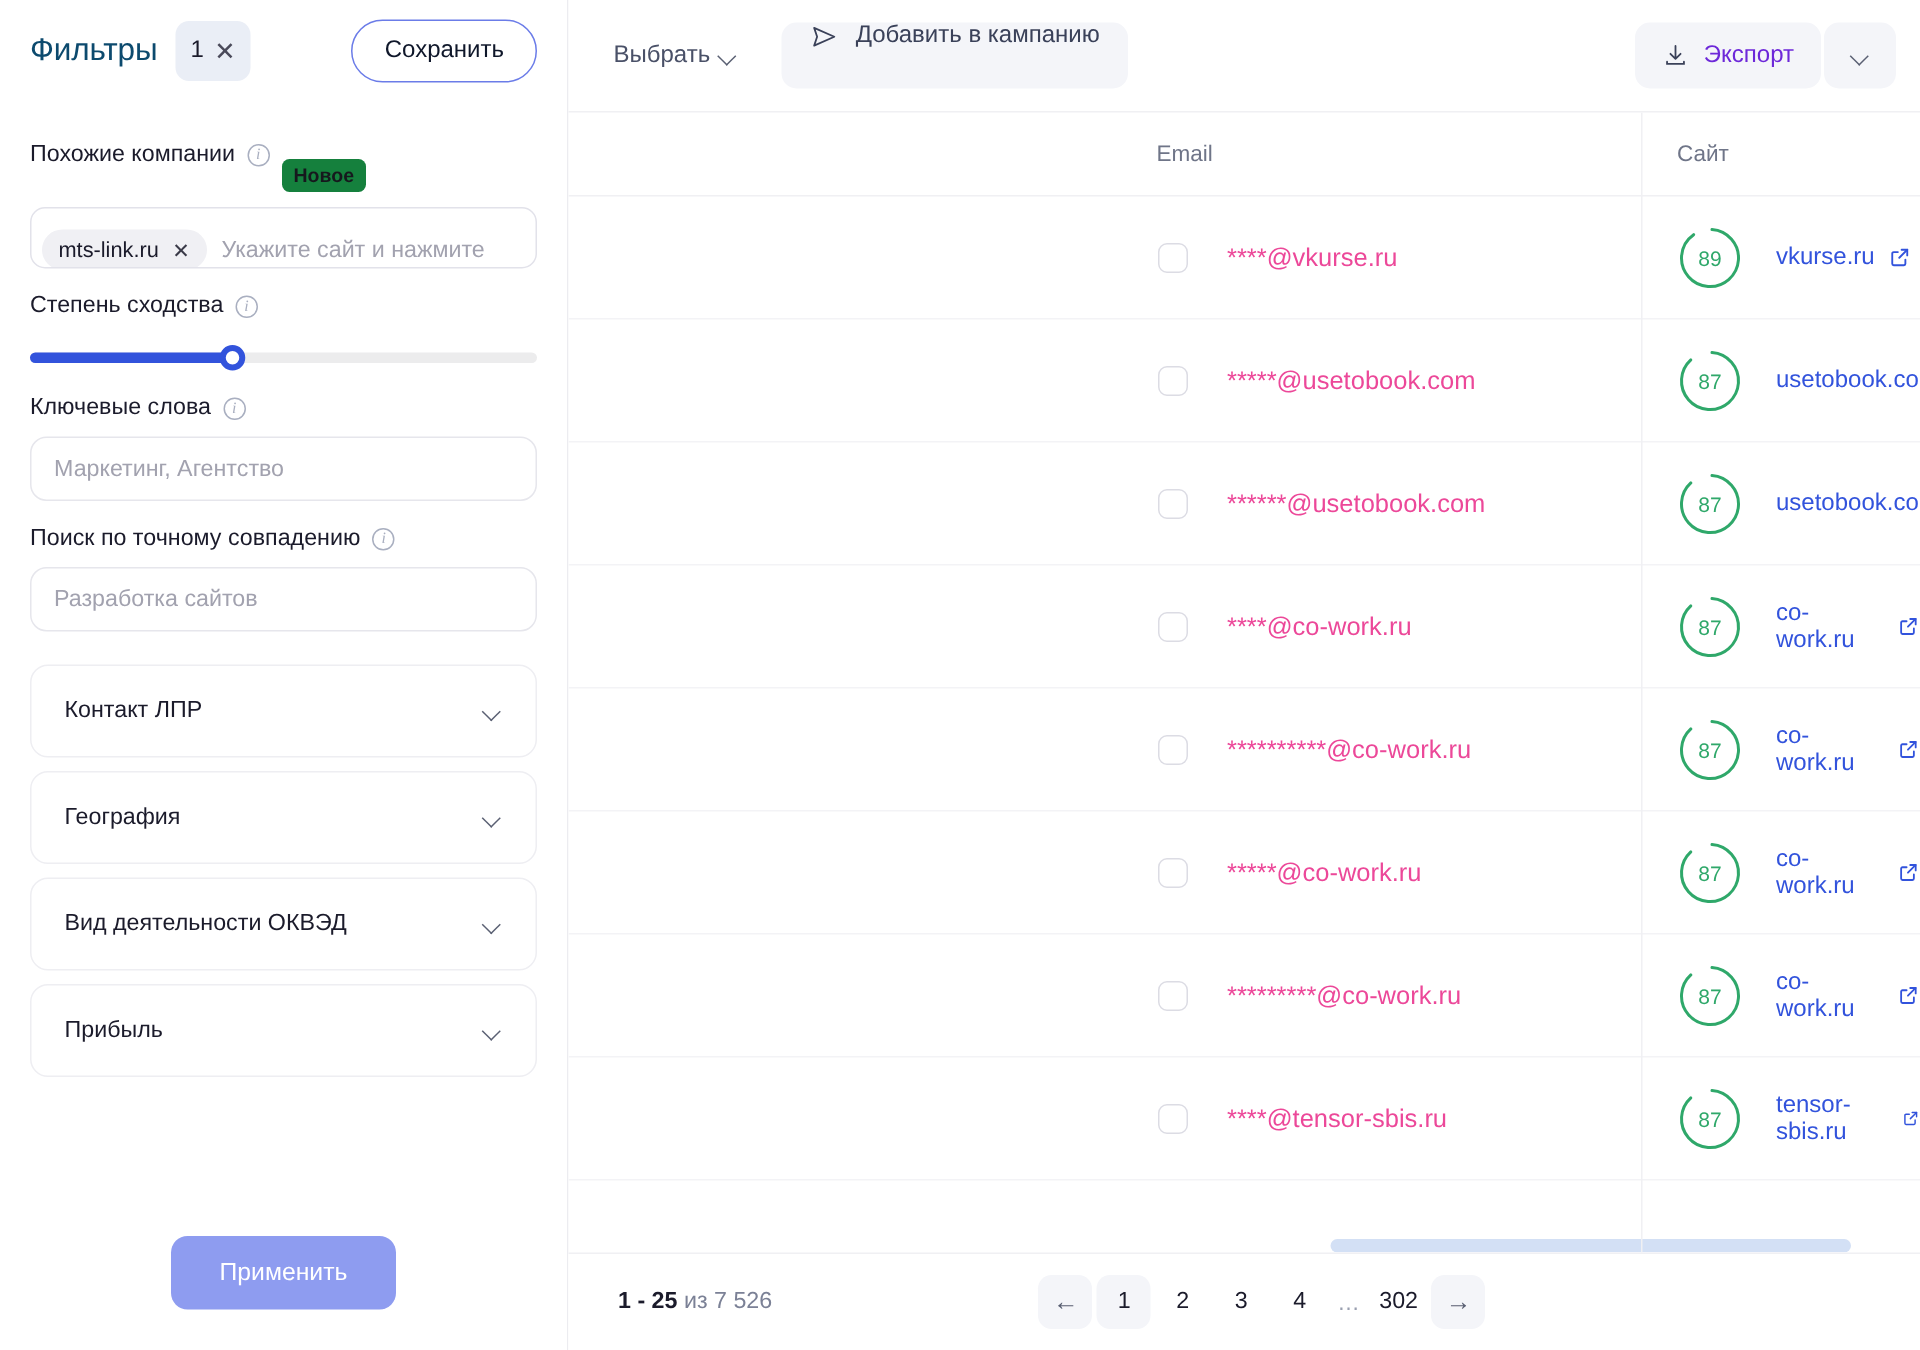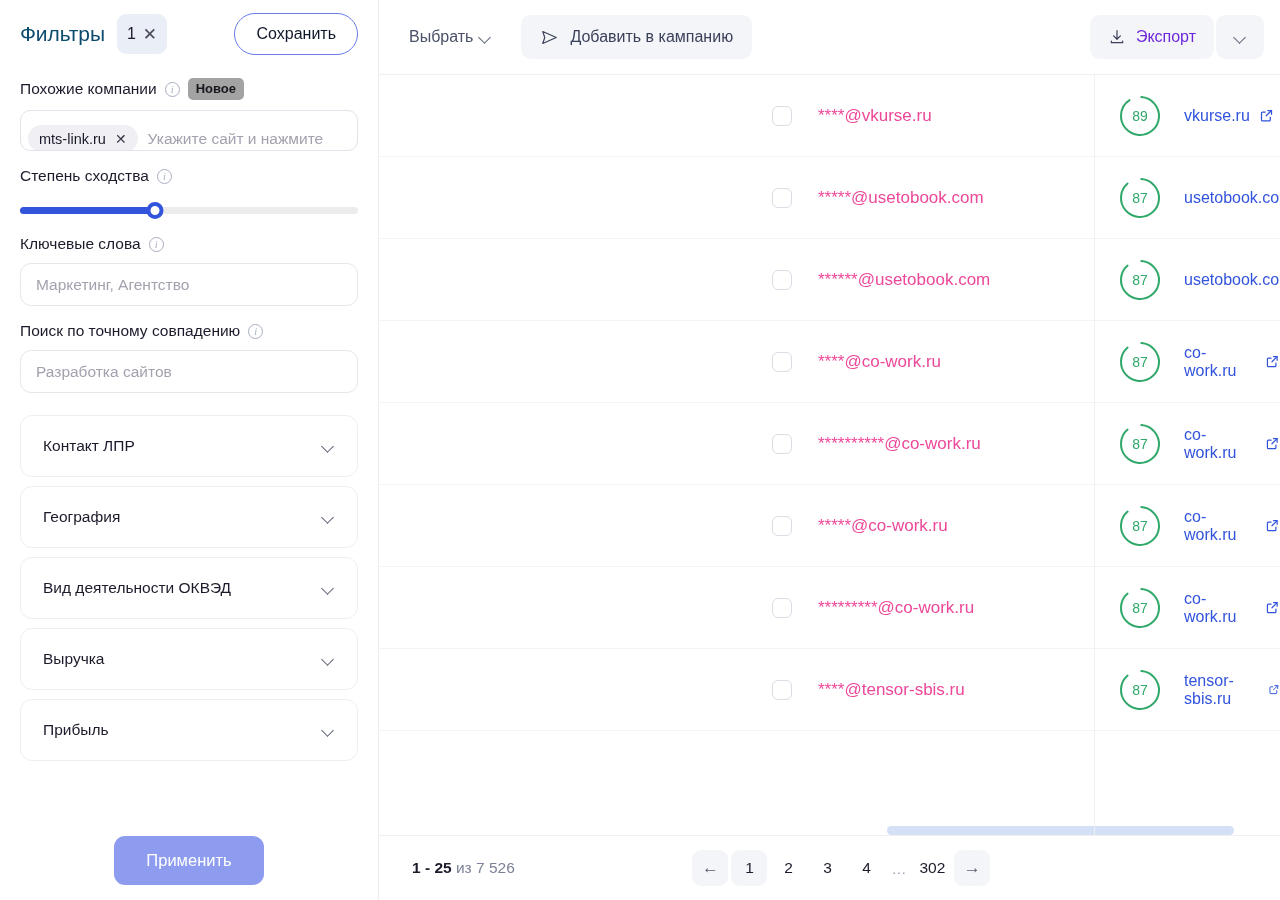--- a/index.html
+++ b/index.html
@@ -44,22 +44,22 @@
     font-size: 15.5px; color: #1b1b2b; margin-bottom: 10px;
   }
   .info-i {
     width: 15px; height: 15px; border-radius: 50%;
     border: 1.2px solid #a9afc0; color: #a9afc0;
     font-size: 10.5px; line-height: 13px; text-align: center;
     font-style: italic; font-family: "Liberation Serif", serif;
     flex: 0 0 15px; cursor: pointer;
   }
   .badge-new {
-    background: #a3a3a3; color: #16181d; font-size: 13px; font-weight: bold;
-    padding: 3px 8px; border-radius: 5px; line-height: 1.25;
+    background: #15803d; color: #16181d; font-size: 13px; font-weight: bold;
+    padding: 3px 8px; border-radius: 5px; line-height: 1.25; margin-top: 28px;
   }
   .group { margin-top: 16px; }
 
   .tag-input {
     height: 41px; border: 1px solid #e2e2ea; border-radius: 10px;
     display: flex; align-items: center; padding: 16px 6px 0 7px;
     overflow: hidden; background: #fff; cursor: text;
   }
   .tag {
     display: flex; align-items: center; gap: 9px;
@@ -98,21 +98,21 @@
     width: 13px; height: 8px; position: relative; flex: 0 0 13px;
   }
   .chev::before {
     content: ""; position: absolute; left: 1px; top: 0;
     width: 8px; height: 8px;
     border-right: 1.7px solid #5a6073; border-bottom: 1.7px solid #5a6073;
     transform: rotate(45deg);
   }
 
   .apply-bar {
-    position: absolute; left: 0; right: 0; bottom: 4px; height: 72px;
+    position: absolute; left: 0; right: 0; bottom: 16px; height: 72px;
     background: #fff; display: flex; align-items: center; justify-content: center;
   }
   .apply-btn {
     width: 150px; height: 49px; border-radius: 11px; border: none;
     background: #8e9cf0; color: #fff; font-size: 16.5px; cursor: pointer;
     font-family: "Liberation Sans", sans-serif;
   }
 
   
   .main { flex: 1; position: relative; height: 900px; background: #fff; }
@@ -120,21 +120,21 @@
   .toolbar {
     height: 75px; display: flex; align-items: center;
     padding: 0 16px 0 18px; border-bottom: 1px solid #f0f0f3;
   }
   .select-btn {
     display: flex; align-items: center; gap: 6px; height: 40px;
     padding: 0 12px; border-radius: 9px; font-size: 16px; color: #4a5168;
     cursor: pointer; background: transparent;
   }
   .campaign-btn {
-    display: flex; align-items: center; gap: 11px; height: 44px;
+    display: flex; gap: 11px; height: 44px;
     margin-left: 17px; padding: 0 19px; border-radius: 10px;
     background: #f4f5f9; font-size: 16px; color: #3a4159; cursor: pointer;
   }
   .export-group { margin-left: auto; display: flex; align-items: center; gap: 2px; }
   .export-btn {
     display: flex; align-items: center; gap: 10px; height: 44px;
     padding: 0 18px; border-radius: 10px; background: #f4f5f9;
     font-size: 16px; color: #6d28d9; cursor: pointer;
   }
   .export-caret {
@@ -268,24 +268,20 @@
           </div>
           <div class="acc">
             <span>География</span>
             <span class="chev"></span>
           </div>
           <div class="acc">
             <span>Вид деятельности ОКВЭД</span>
             <span class="chev"></span>
           </div>
           <div class="acc">
-            <span>Выручка</span>
-            <span class="chev"></span>
-          </div>
-          <div class="acc">
             <span>Прибыль</span>
             <span class="chev"></span>
           </div>
         </div>
     </div>
 
     <div class="apply-bar">
       <button class="apply-btn">Применить</button>
     </div>
   </aside>
@@ -313,20 +309,25 @@
         </div>
         <div class="export-caret">
           <span class="chev"></span>
         </div>
       </div>
     </div>
 
     <div class="table-area">
       <div class="vdivider"></div>
 
+      <div class="thead">
+        <span class="th th-email">Email</span>
+        <span class="th th-site">Сайт</span>
+
+      </div>
 
       <div id="rows">
           <div class="row">
             <div class="cb"></div>
             <div class="c-email">****@vkurse.ru</div>
             <div class="c-score">
               <div class="ring">
                 <svg width="44" height="44" viewBox="0 0 44 44">
                   <circle cx="22" cy="22" r="19" fill="none" stroke="#ffffff" stroke-width="2"></circle>
                   <circle cx="22" cy="22" r="19" fill="none" stroke="#2fa86a" stroke-width="2" stroke-linecap="round" stroke-dasharray="106.25 13.13" transform="rotate(-86 22 22)"></circle>

